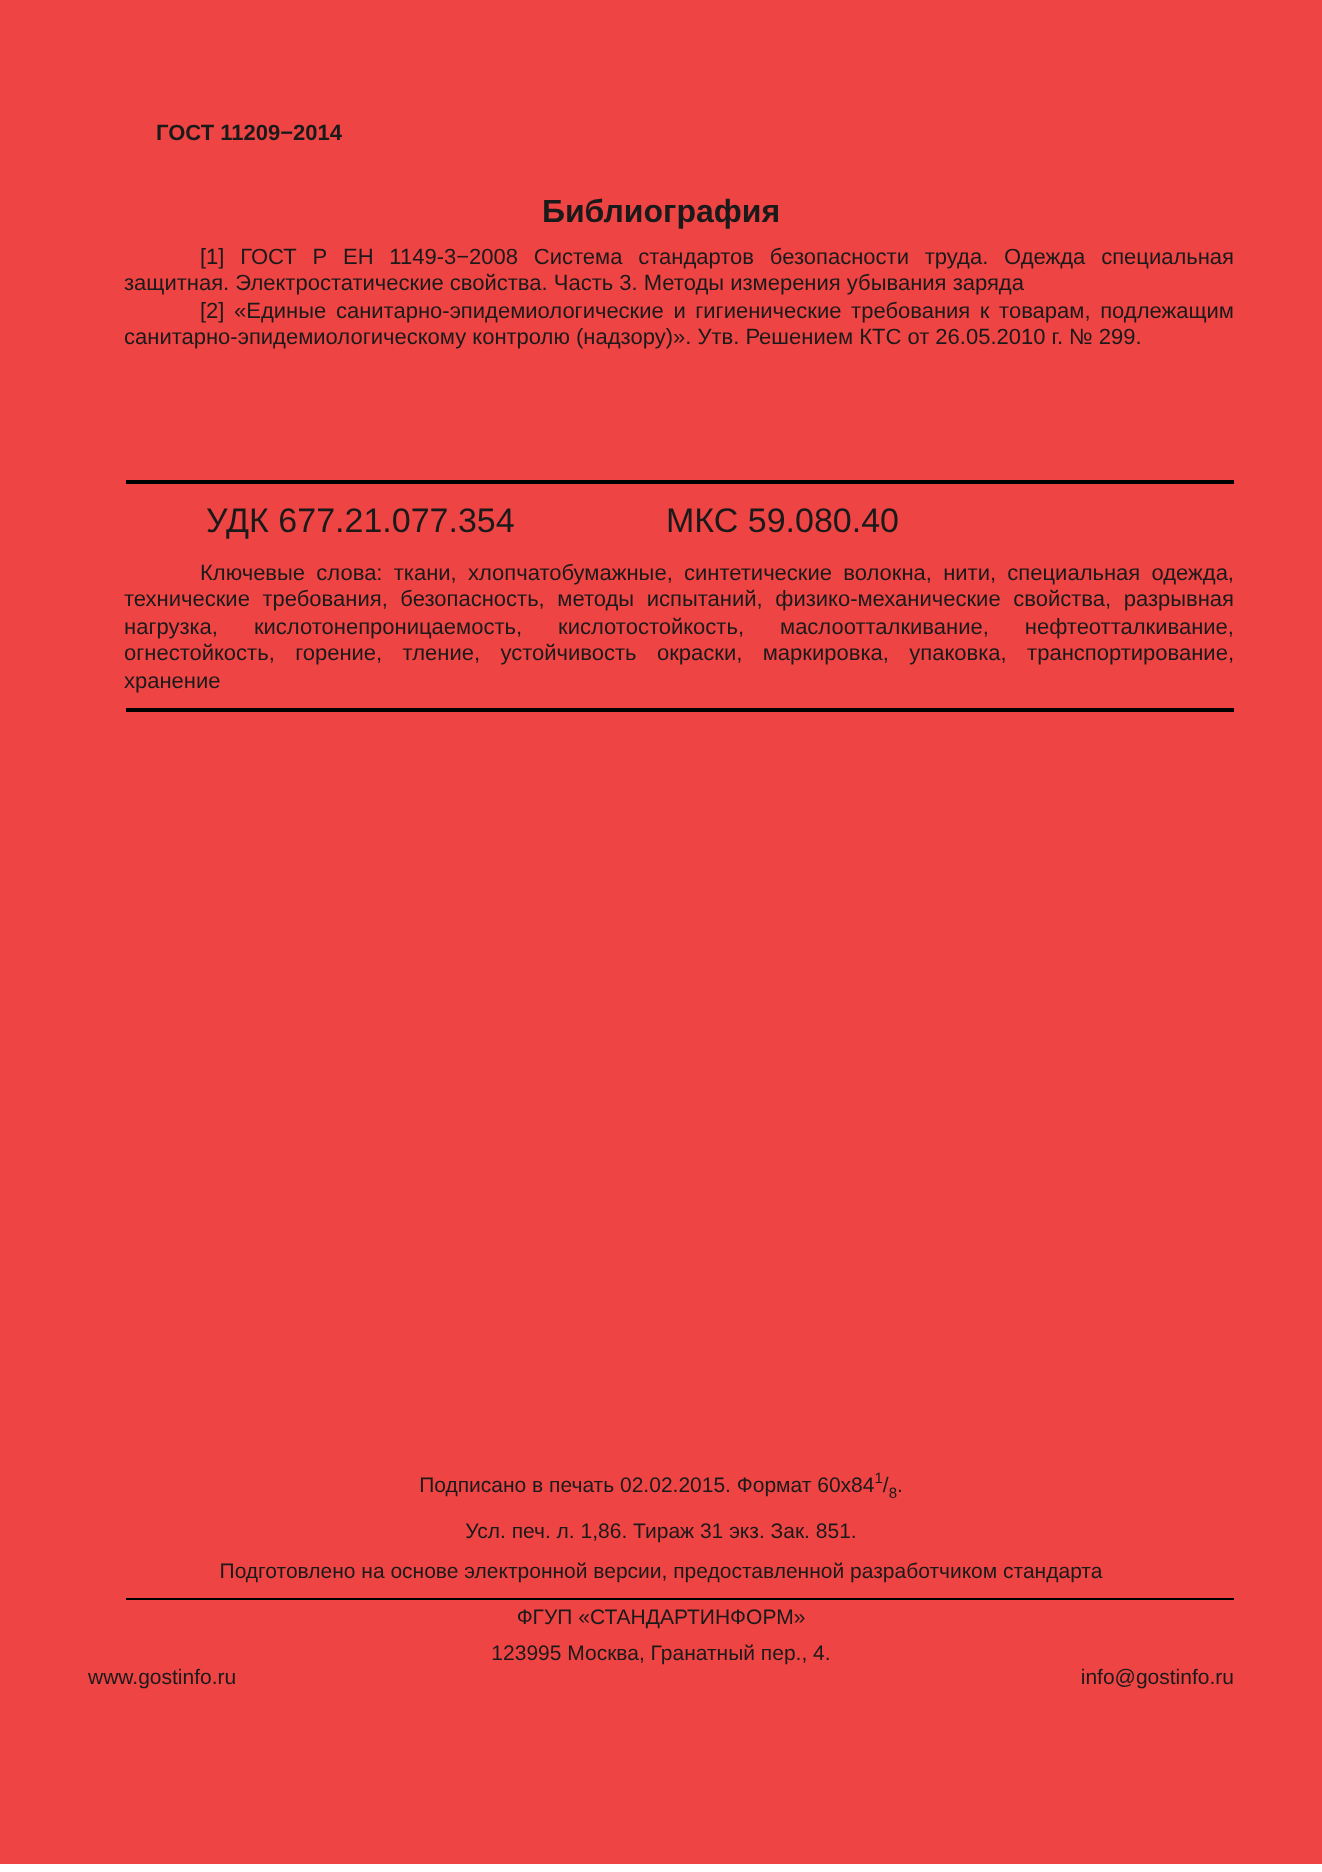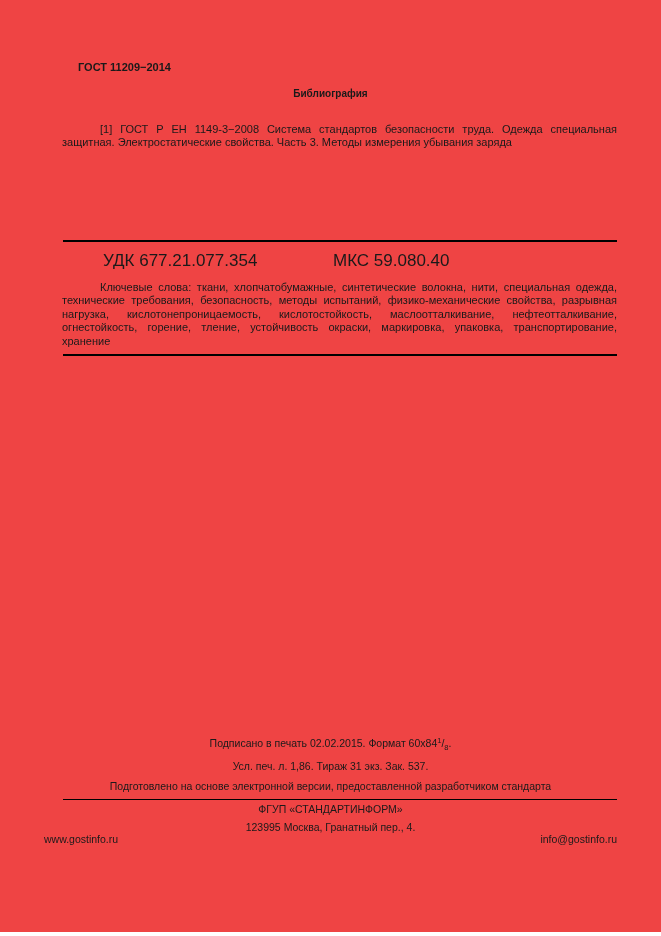--- a/index.html
+++ b/index.html
@@ -18,22 +18,22 @@
     top: 61px;
     font-size: 11px;
     font-weight: bold;
     white-space: nowrap;
   }
   .title {
     position: absolute;
     left: 44px;
     right: 44px;
     top: 86px;
-    margin: 2px;
-    font-size: 10px;
+    margin: 12px;
+    font-size: 16px;
     font-weight: bold;
     text-align: center;
   }
   .body-block {
     position: absolute;
     left: 62px;
     width: 555px;
   }
   .references { top: 123px; }
   .para {
@@ -82,36 +82,37 @@
 <body>
 
 <div class="page">
 
   <div class="doc-number">ГОСТ 11209−2014</div>
 
   <h1 class="title">Библиография</h1>
 
   <div class="body-block references">
     <p class="para">[1] ГОСТ Р ЕН 1149-3−2008 Система стандартов безопасности труда. Одежда специальная защитная. Электростатические свойства. Часть 3. Методы измерения убывания заряда</p>
+    <p class="para">[2] «Единые санитарно-эпидемиологические и гигиенические требования к товарам, подлежащим санитарно-эпидемиологическому контролю (надзору)». Утв. Решением КТС от 26.05.2010 г. № 299.</p>
   </div>
 
   <div class="rule rule-thick" style="top:240px"></div>
 
   <div class="class-row">
     <span class="udk-code">УДК 677.21.077.354</span>
     <span class="mks-code">МКС 59.080.40</span>
   </div>
 
   <p class="body-block para keywords">Ключевые слова: ткани, хлопчатобумажные, синтетические волокна, нити, специальная одежда, технические требования, безопасность, методы испытаний, физико-механические свойства, разрывная нагрузка, кислотонепроницаемость, кислотостойкость, маслоотталкивание, нефтеотталкивание, огнестойкость, горение, тление, устойчивость окраски, маркировка, упаковка, транспортирование, хранение</p>
 
   <div class="rule rule-thick" style="top:354px"></div>
 
   <div class="center-line" style="top:737px"><span>Подписано в печать 02.02.2015. Формат 60x84</span><sup>1</sup><span>/</span><sub>8</sub><span>.</span></div>
 
-  <div class="center-line" style="top:760px">Усл. печ. л. 1,86. Тираж 31 экз. Зак. 537.</div>
+  <div class="center-line" style="top:760px">Усл. печ. л. 1,86. Тираж 31 экз. Зак. 851.</div>
 
   <div class="center-line" style="top:780px">Подготовлено на основе электронной версии, предоставленной разработчиком стандарта</div>
 
   <div class="rule rule-thin" style="top:799px"></div>
 
   <div class="center-line" style="top:803px">ФГУП «СТАНДАРТИНФОРМ»</div>
 
   <div class="center-line" style="top:821px">123995 Москва, Гранатный пер., 4.</div>
 
   <div class="center-line contacts-row" style="top:833px">

